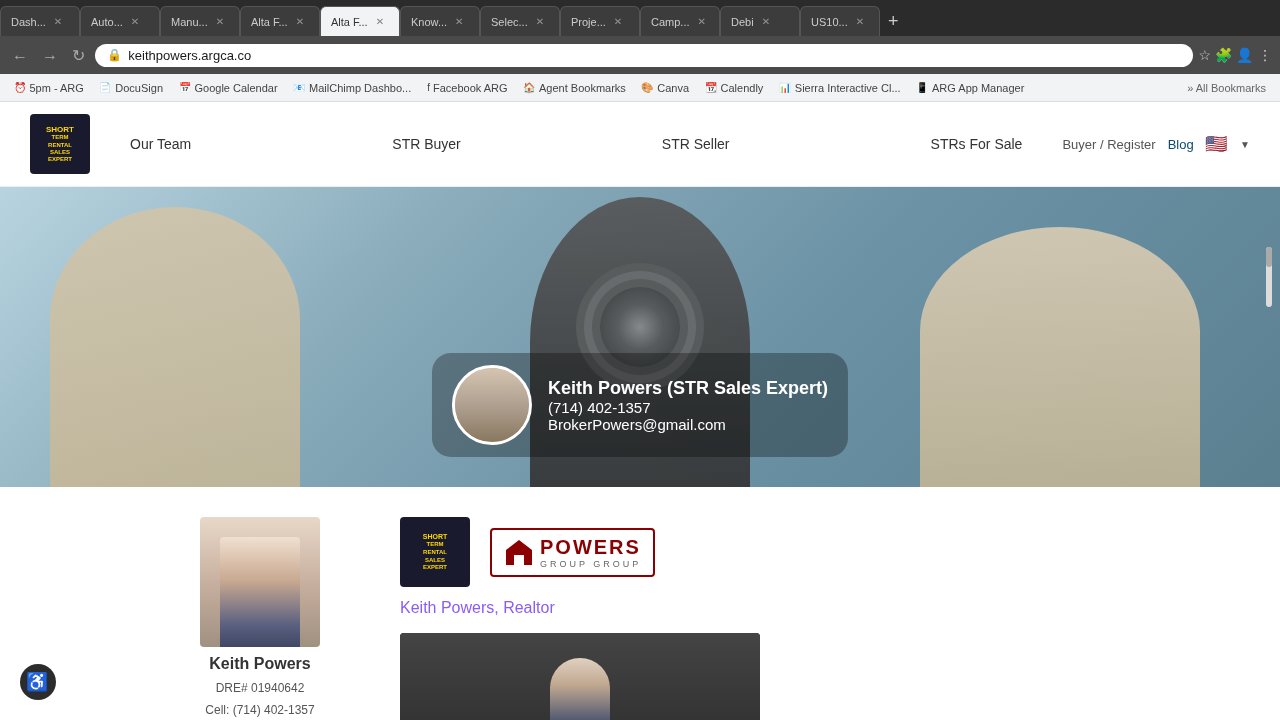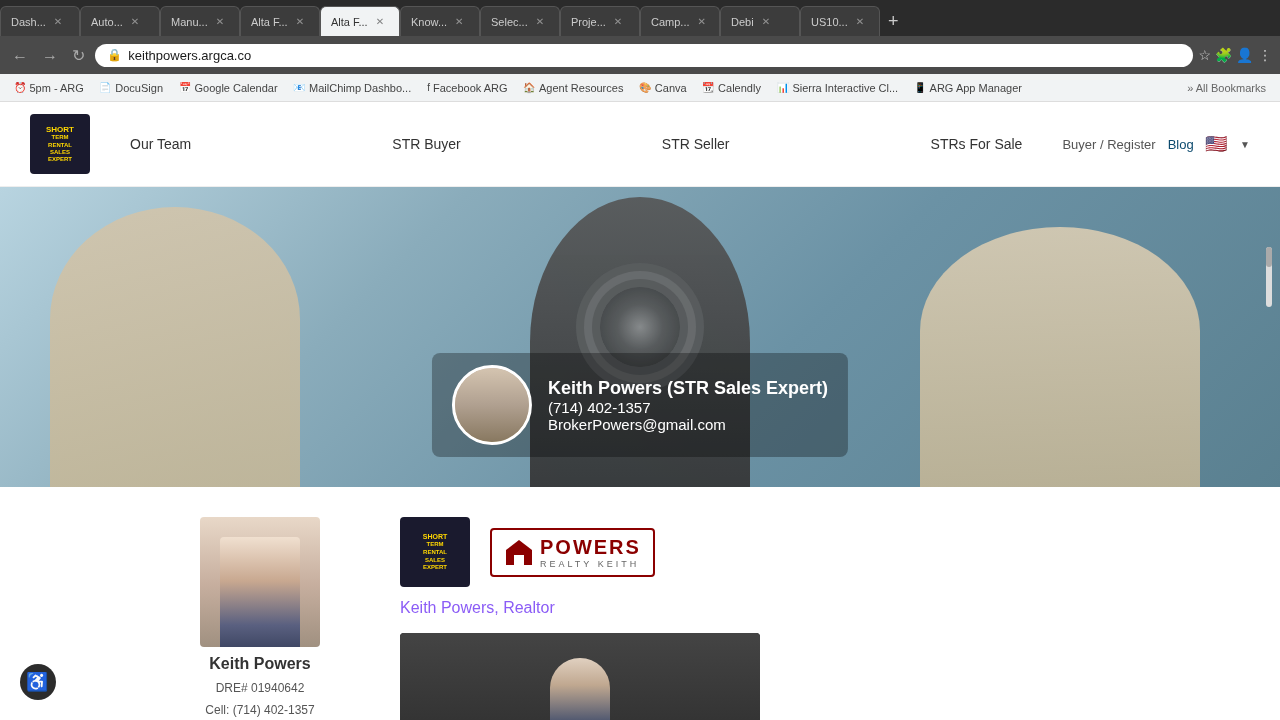--- a/index.html
+++ b/index.html
@@ -136,21 +136,21 @@
       bottom: 120px; width: 80px; height: 80px;
       border-radius: 50%;
       background: radial-gradient(circle, #888 0%, #555 40%, #444 70%, #333 100%);
       box-shadow: 0 0 0 8px #555, 0 0 0 16px #666, 0 0 0 24px #555;
     }
 
     
     .agent-overlay {
       position: absolute; bottom: 30px; left: 50%; transform: translateX(-50%);
       display: flex; align-items: center; gap: 16px;
-      background: rgba(0,0,0,0.3); border-radius: 8px;
+      background: rgba(0,0,0,0.3); border-radius: 19px;
       padding: 12px 20px;
     }
     .agent-avatar {
       width: 80px; height: 80px; border-radius: 50%;
       background: linear-gradient(180deg, #c8b8a8 0%, #a89878 100%);
       border: 3px solid #fff;
       display: flex; align-items: center; justify-content: center;
       font-size: 30px; color: #666; overflow: hidden;
     }
     .agent-avatar-img {
@@ -333,21 +333,21 @@
     <div class="bookmark-item">
       <span class="bookmark-icon">📧</span>
       <span>MailChimp Dashbo...</span>
     </div>
     <div class="bookmark-item">
       <span class="bookmark-icon">f</span>
       <span>Facebook ARG</span>
     </div>
     <div class="bookmark-item">
       <span class="bookmark-icon">🏠</span>
-      <span>Agent Resources</span>
+      <span>Agent Bookmarks</span>
     </div>
     <div class="bookmark-item">
       <span class="bookmark-icon">🎨</span>
       <span>Canva</span>
     </div>
     <div class="bookmark-item">
       <span class="bookmark-icon">📆</span>
       <span>Calendly</span>
     </div>
     <div class="bookmark-item">
@@ -439,21 +439,21 @@
 
         <div class="powers-logo">
           <div style="display:flex;align-items:center;gap:6px;">
             <svg width="30" height="30" viewBox="0 0 30 30">
               <rect x="0" y="0" width="30" height="30" fill="none"></rect>
               <polygon points="15,3 28,13 28,28 2,28 2,13" fill="#8b0000"></polygon>
               <rect x="10" y="18" width="10" height="10" fill="#fff"></rect>
             </svg>
             <div>
               <div class="powers-text">POWERS</div>
-              <div class="powers-subtext">REALTY KEITH</div>
+              <div class="powers-subtext">GROUP GROUP</div>
             </div>
           </div>
         </div>
       </div>
 
       <div class="realtor-name">Keith Powers, Realtor</div>
 
       <div class="video-player">
         <div class="video-person">
           <div class="video-person-figure"></div>

